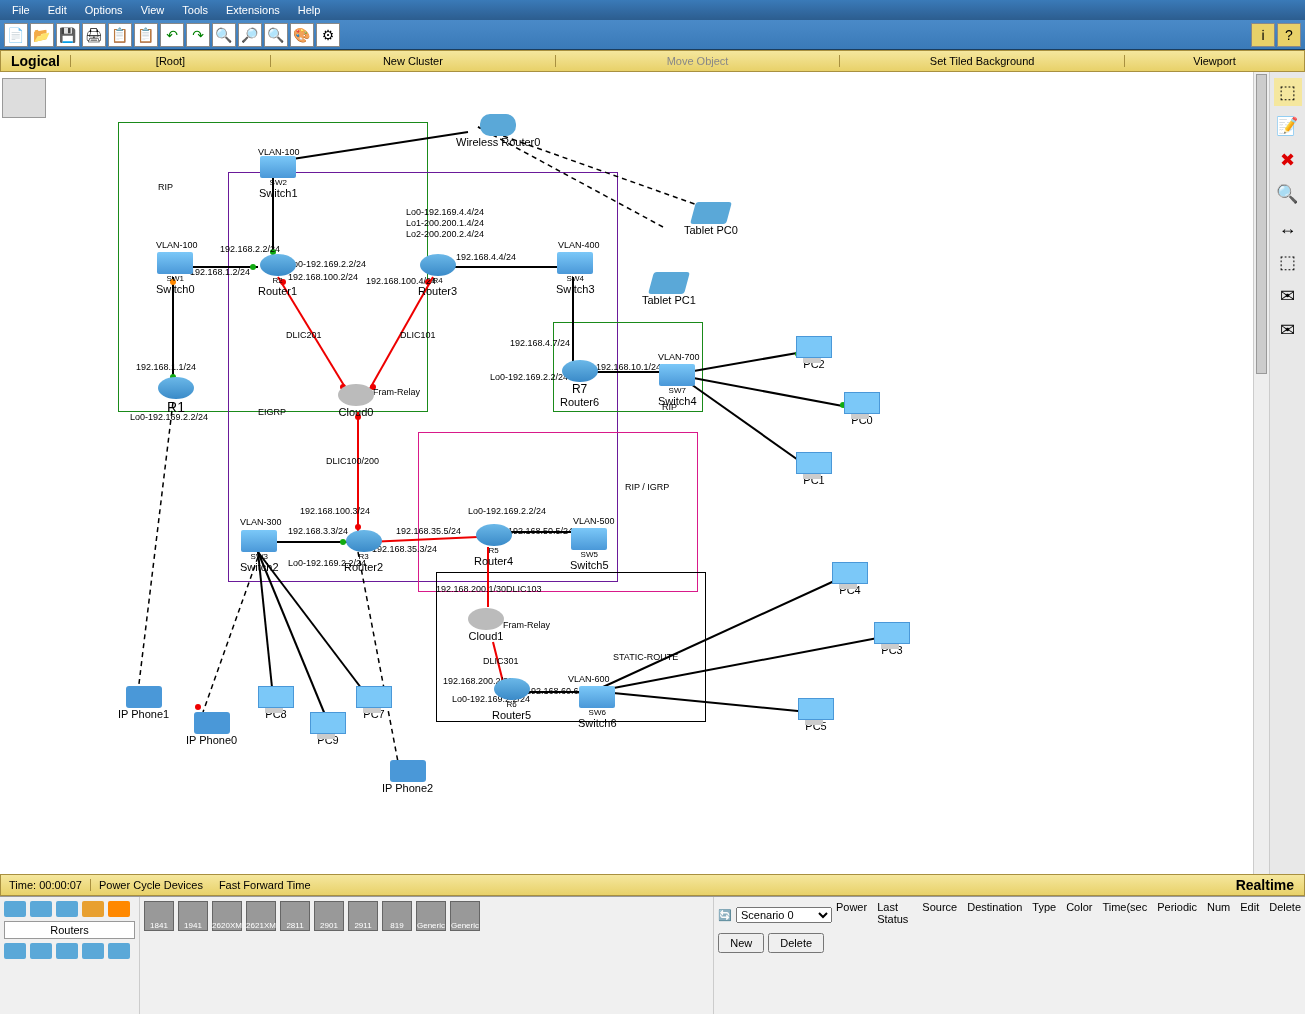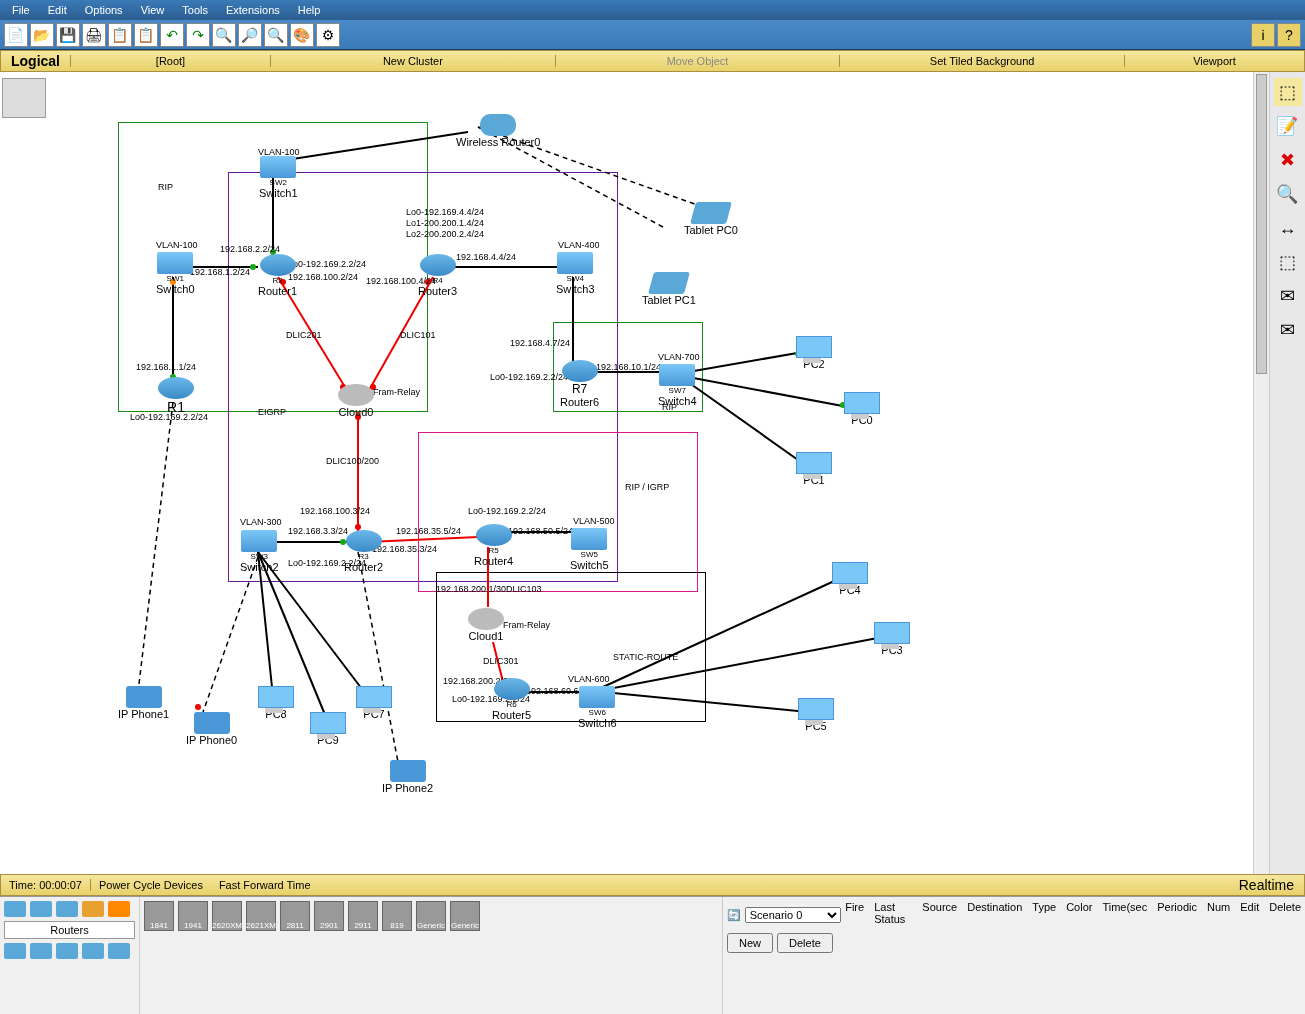--- a/index.html
+++ b/index.html
@@ -25,21 +25,21 @@
 .pc::after{content:"";position:absolute;bottom:-6px;left:6px;width:18px;height:5px;background:#ccc}
 .cloud{width:40px;height:26px;background:#bbb;border-radius:50%;position:relative}
 .tablet{width:36px;height:26px;background:#5aa8d8;border-radius:3px;transform:skewX(-15deg)}
 .phone{width:28px;height:22px;background:#4a98d8;border-radius:3px}
 .wrouter{width:36px;height:20px;background:#5aa8d8;border-radius:10px}
 .txt{position:absolute;font-size:9px;white-space:nowrap;color:#000}
 .box{position:absolute;border:1px solid}
 svg.links{position:absolute;top:0;left:0;width:100%;height:100%;pointer-events:none}
 .bottombar{position:absolute;bottom:118px;left:0;right:0;height:22px;background:linear-gradient(#f5e79e,#e8d169);border:1px solid #a89040;display:flex;align-items:center}
 .bottombar .time{padding:0 8px;border-right:1px solid #a89040}
-.bottombar .realtime{margin-left:auto;font-weight:normal;font-size:14px;padding:0 10px}
+.bottombar .realtime{margin-left:auto;font-weight:bold;font-size:14px;padding:0 10px}
 .devicepanel{position:absolute;bottom:0;left:0;right:0;height:118px;background:#f0f0f0;border-top:1px solid #999;display:flex}
 .devleft{width:140px;padding:4px;border-right:1px solid #ccc}
 .devicons{display:flex;flex-wrap:wrap;gap:4px;margin-bottom:4px}
 .devicons .di{width:22px;height:16px;background:#5aa8d8;border-radius:2px}
 .catlabel{background:#fff;border:1px solid #999;padding:2px 4px;text-align:center;margin-bottom:4px}
 .devmid{flex:1;padding:4px;display:flex;gap:4px;align-items:flex-start;flex-wrap:wrap;border-right:1px solid #ccc}
 .modelbtn{width:30px;height:30px;background:#999;border:1px solid #666;display:flex;flex-direction:column;align-items:center;justify-content:flex-end;font-size:8px;color:#fff}
 .devright{flex:1;padding:4px}
 .scenario{display:flex;gap:4px;align-items:center;margin-bottom:4px}
 .scenario select{width:100px}
@@ -404,21 +404,21 @@
     <div class="modelbtn">2911</div>
     <div class="modelbtn">819</div>
     <div class="modelbtn">Generic</div>
     <div class="modelbtn">Generic</div>
   </div>
   <div class="devright">
     <div class="scenario">
       <span>🔄</span>
       <select><option>Scenario 0</option></select>
       <div class="pduhdr">
-        <span>Fire</span>
+        <span>Power</span>
           <span>Last Status</span>
         <span>Source</span>
           <span>Destination</span>
         <span>Type</span>
           <span>Color</span>
         <span>Time(sec</span>
           <span>Periodic</span>
         <span>Num</span>
           <span>Edit</span>
         <span>Delete</span>

